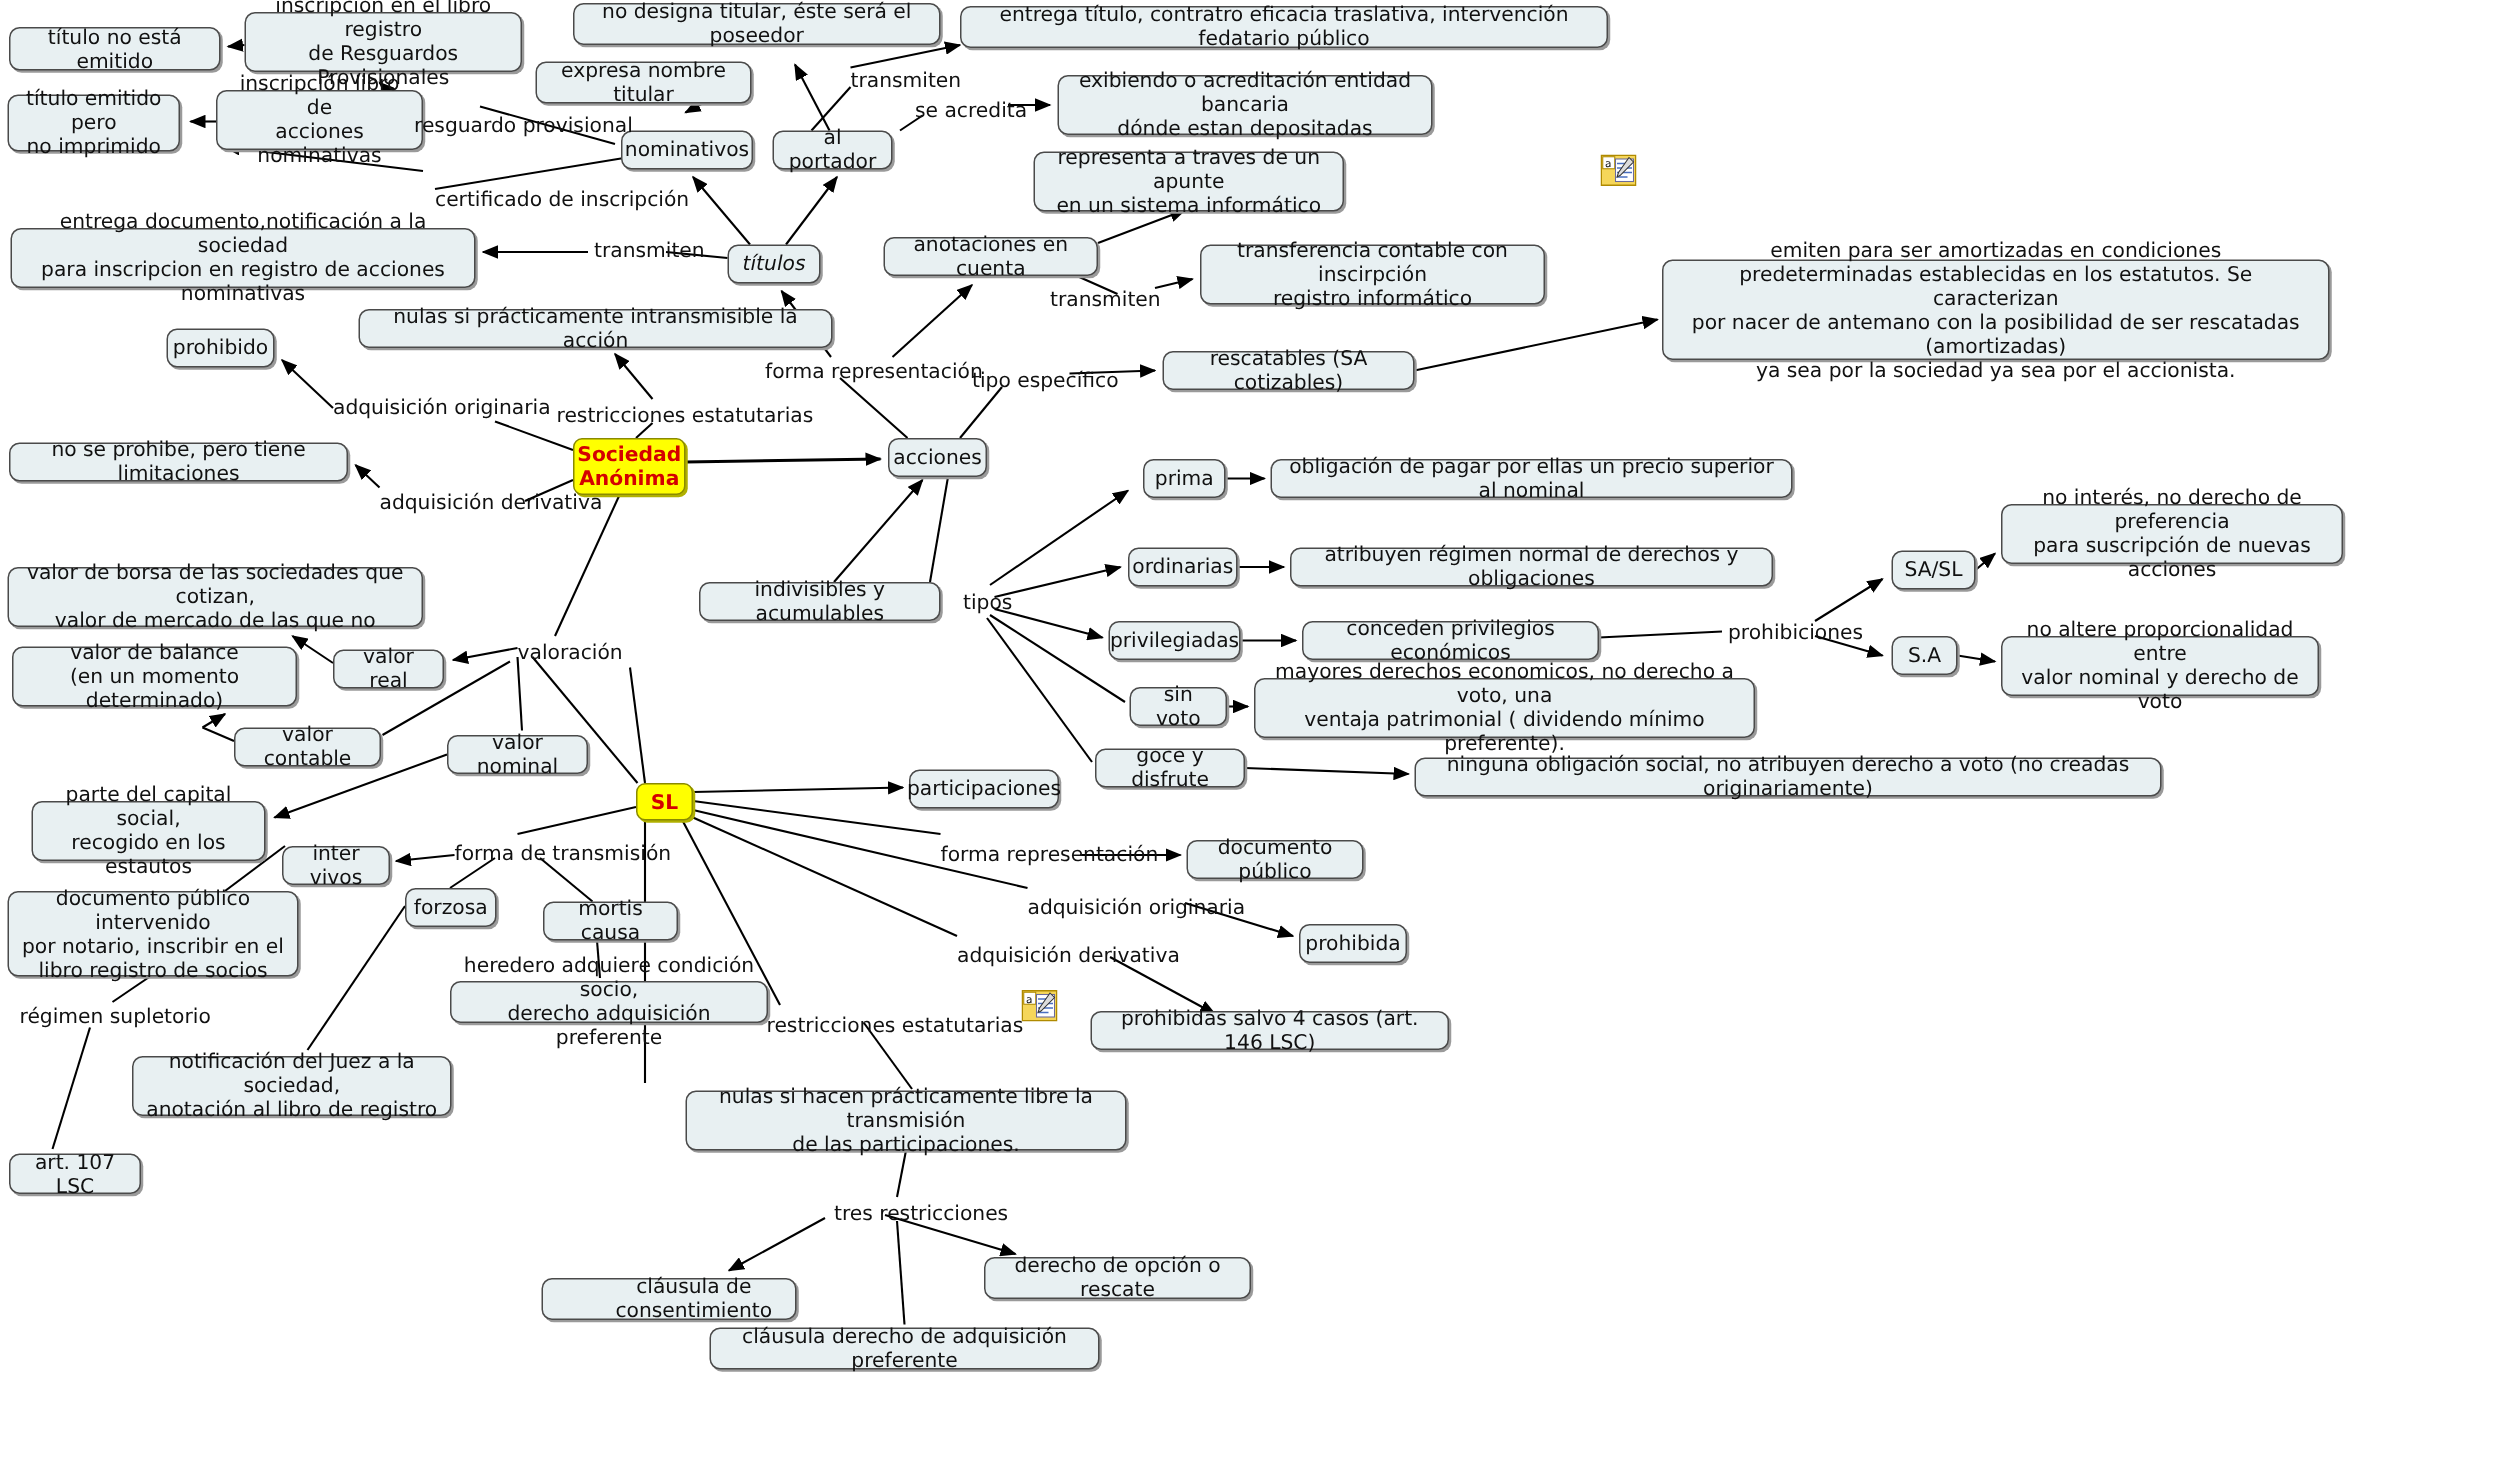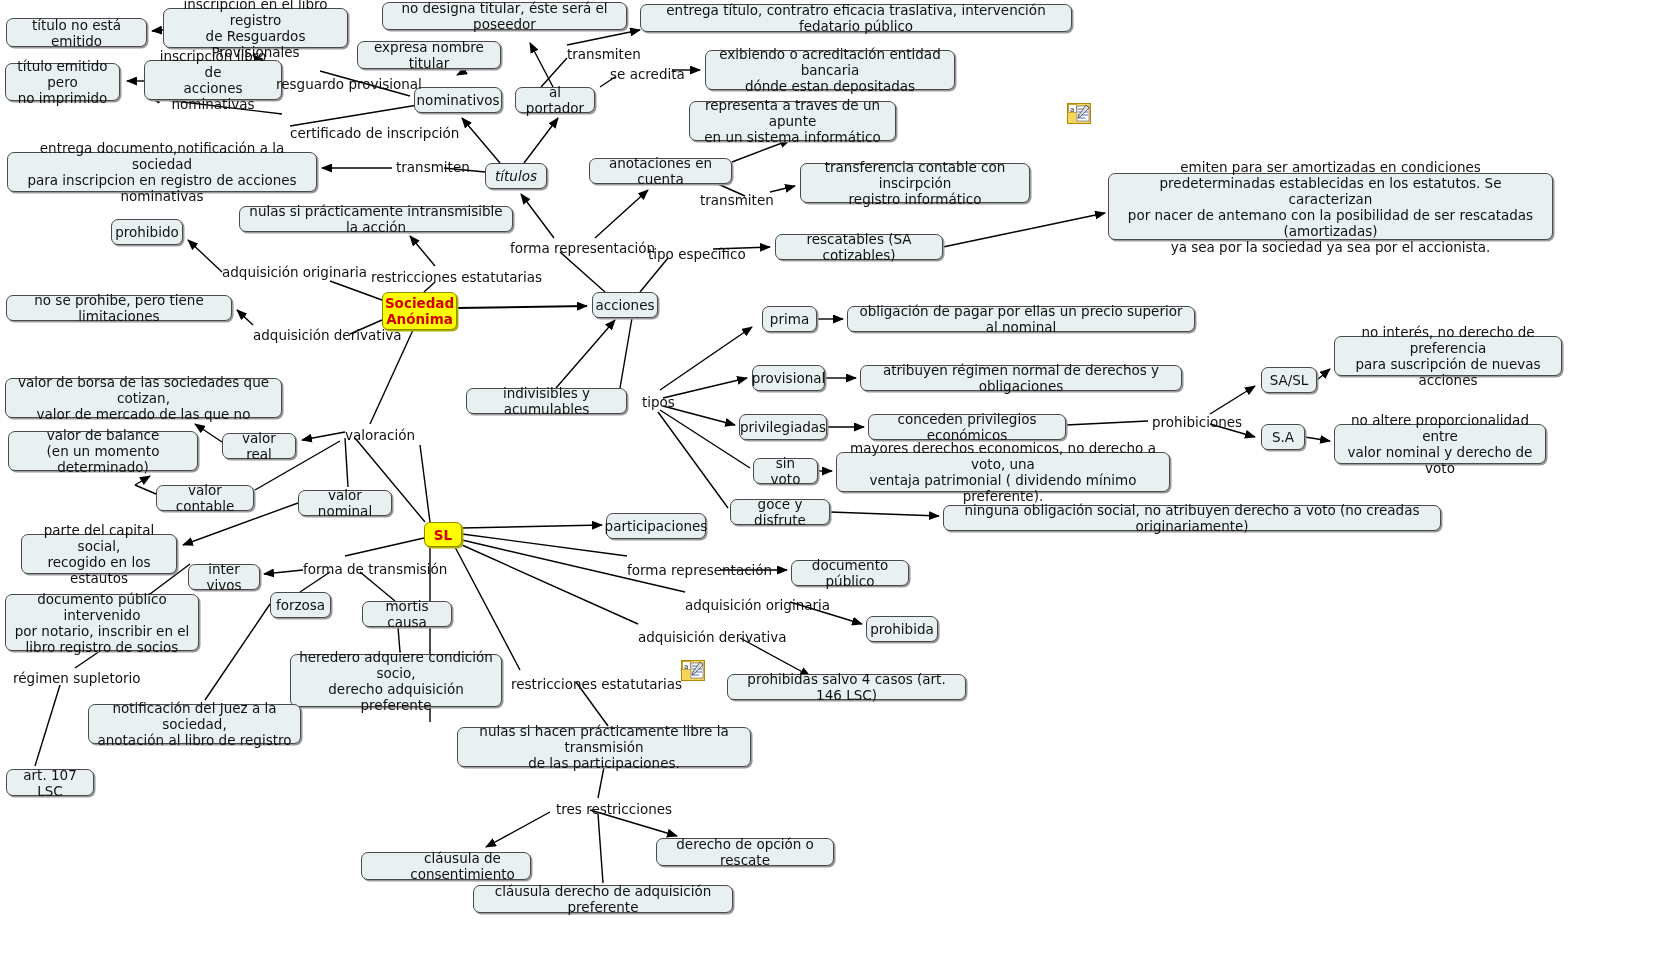--- a/index.html
+++ b/index.html
@@ -144,33 +144,33 @@
       <div class="node" style="left: 7px; top: 152px; width: 310px; height: 40px;">entrega documento,notificación a la sociedad
 para inscripcion en registro de acciones nominativas</div>
       <div class="node" style="left: 485px; top: 163px; width: 62px; height: 26px; font-style: italic;">títulos</div>
       <div class="node" style="left: 589px; top: 158px; width: 143px; height: 26px;">anotaciones en cuenta</div>
       <div class="node" style="left: 800px; top: 163px; width: 230px; height: 40px;">transferencia contable con inscirpción
 registro informático</div>
       <div class="node" style="left: 1108px; top: 173px; width: 445px; height: 67px;">emiten para ser amortizadas en condiciones
 predeterminadas establecidas en los estatutos. Se caracterizan
 por nacer de antemano con la posibilidad de ser rescatadas (amortizadas)
 ya sea por la sociedad ya sea por el accionista.</div>
-      <div class="node" style="left: 239px; top: 206px; width: 274px; height: 26px;">nulas si prácticamente intransmisible la acción</div>
+      <div class="node" style="left: 239px; top: 206px; width: 316px; height: 26px;">nulas si prácticamente intransmisible la acción</div>
       <div class="node" style="left: 111px; top: 219px; width: 72px; height: 26px;">prohibido</div>
       <div class="node" style="left: 775px; top: 234px; width: 168px; height: 26px;">rescatables (SA cotizables)</div>
       <div class="node" style="left: 6px; top: 295px; width: 226px; height: 26px;">no se prohibe, pero tiene limitaciones</div>
       <div class="node concept" style="left: 382px; top: 292px; width: 75px; height: 38px;">Sociedad
 Anónima</div>
       <div class="node" style="left: 592px; top: 292px; width: 66px; height: 26px;">acciones</div>
       <div class="node" style="left: 762px; top: 306px; width: 55px; height: 26px;">prima</div>
       <div class="node" style="left: 847px; top: 306px; width: 348px; height: 26px;">obligación de pagar por ellas un precio superior al nominal</div>
       <div class="node" style="left: 1334px; top: 336px; width: 228px; height: 40px;">no interés, no derecho de preferencia
 para suscripción de nuevas acciones</div>
       <div class="node" style="left: 1261px; top: 367px; width: 56px; height: 26px;">SA/SL</div>
-      <div class="node" style="left: 752px; top: 365px; width: 73px; height: 26px;">provisional</div>
+      <div class="node" style="left: 752px; top: 365px; width: 73px; height: 26px;">ordinarias</div>
       <div class="node" style="left: 860px; top: 365px; width: 322px; height: 26px;">atribuyen régimen normal de derechos y obligaciones</div>
       <div class="node" style="left: 5px; top: 378px; width: 277px; height: 40px;">valor de borsa de las sociedades que cotizan,
 valor de mercado de las que no</div>
       <div class="node" style="left: 466px; top: 388px; width: 161px; height: 26px;">indivisibles y acumulables</div>
       <div class="node" style="left: 739px; top: 414px; width: 88px; height: 26px;">privilegiadas</div>
       <div class="node" style="left: 868px; top: 414px; width: 198px; height: 26px;">conceden privilegios económicos</div>
       <div class="node" style="left: 1261px; top: 424px; width: 44px; height: 26px;">S.A</div>
       <div class="node" style="left: 1334px; top: 424px; width: 212px; height: 40px;">no altere proporcionalidad entre
 valor nominal y derecho de voto</div>
       <div class="node" style="left: 8px; top: 431px; width: 190px; height: 40px; text-align: center;">valor de balance
@@ -188,21 +188,21 @@
       <div class="node" style="left: 21px; top: 534px; width: 156px; height: 40px;">parte del capital social,
 recogido en los estautos</div>
       <div class="node" style="left: 188px; top: 564px; width: 72px; height: 26px;">inter vivos</div>
       <div class="node" style="left: 791px; top: 560px; width: 118px; height: 26px;">documento público</div>
       <div class="node" style="left: 270px; top: 592px; width: 61px; height: 26px;">forzosa</div>
       <div class="node" style="left: 5px; top: 594px; width: 194px; height: 57px;">documento público intervenido
 por notario, inscribir en el
 libro registro de socios</div>
       <div class="node" style="left: 362px; top: 601px; width: 90px; height: 26px;">mortis causa</div>
       <div class="node" style="left: 866px; top: 616px; width: 72px; height: 26px;">prohibida</div>
-      <div class="node" style="left: 290px; top: 654px; width: 212px; height: 53px;">heredero adquiere condición socio,
+      <div class="node" style="left: 300px; top: 654px; width: 212px; height: 28px;">heredero adquiere condición socio,
 derecho adquisición preferente</div>
       <div class="node" style="left: 727px; top: 674px; width: 239px; height: 26px;">prohibidas salvo 4 casos (art. 146 LSC)</div>
       <div class="node" style="left: 88px; top: 704px; width: 213px; height: 40px;">notificación del Juez a la sociedad,
 anotación al libro de registro</div>
       <div class="node" style="left: 457px; top: 727px; width: 294px; height: 40px;">nulas si hacen prácticamente libre la transmisión
 de las participaciones.</div>
       <div class="node" style="left: 6px; top: 769px; width: 88px; height: 27px;">art. 107 LSC</div>
       <div class="node" style="left: 656px; top: 838px; width: 178px; height: 28px;">derecho de opción o rescate</div>
       <div class="node" style="left: 361px; top: 852px; width: 170px; height: 28px; padding-left: 40px;">cláusula de consentimiento</div>
       <div class="node" style="left: 473px; top: 885px; width: 260px; height: 28px;">cláusula derecho de adquisición preferente</div>

